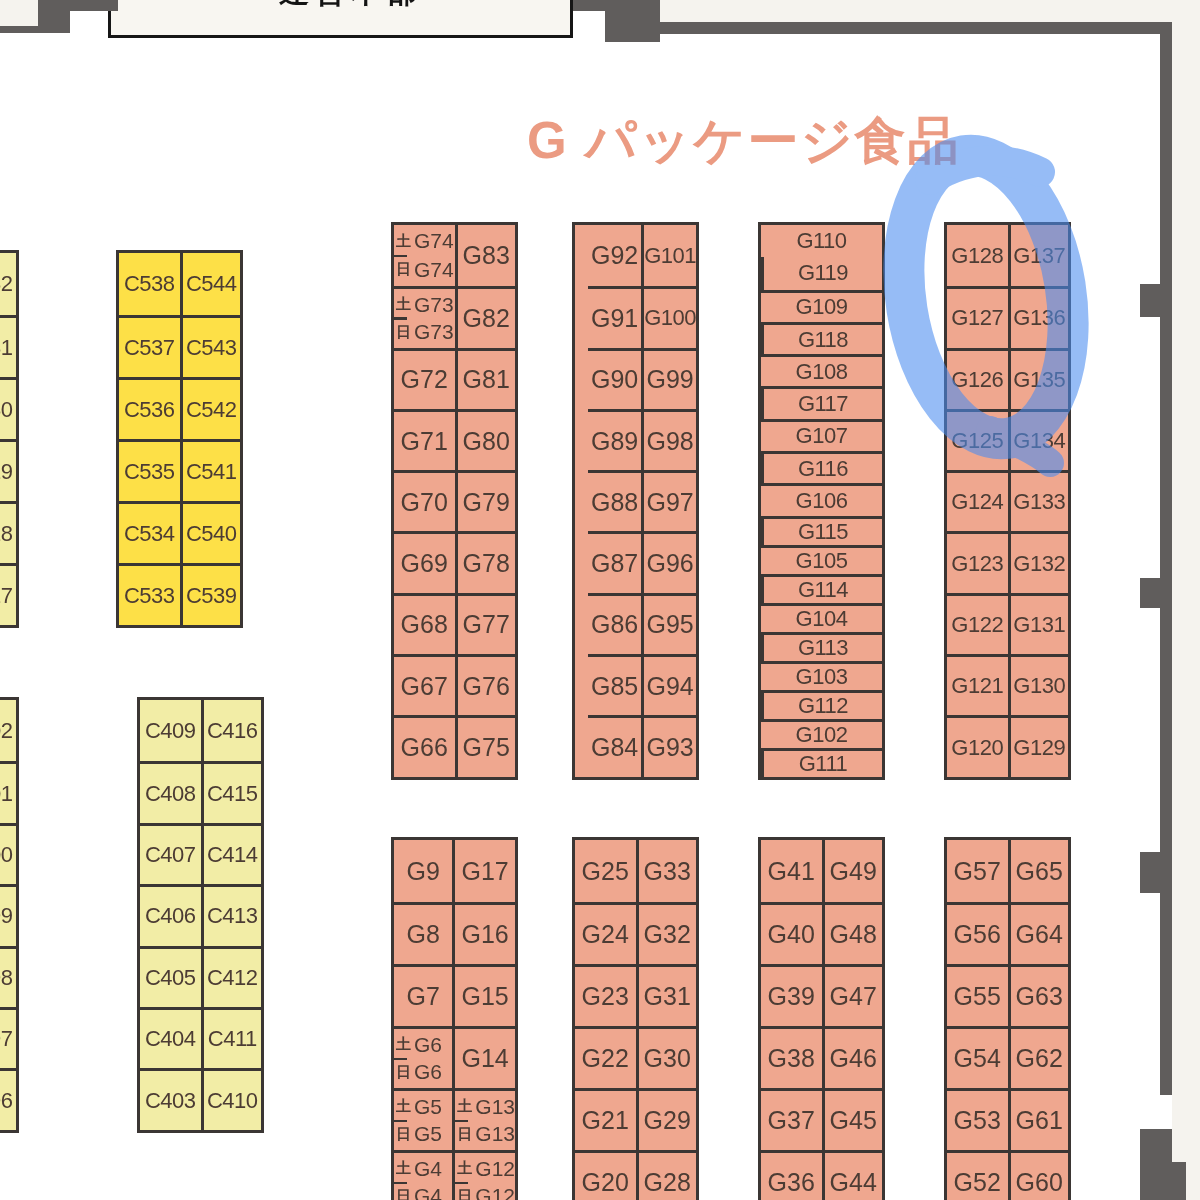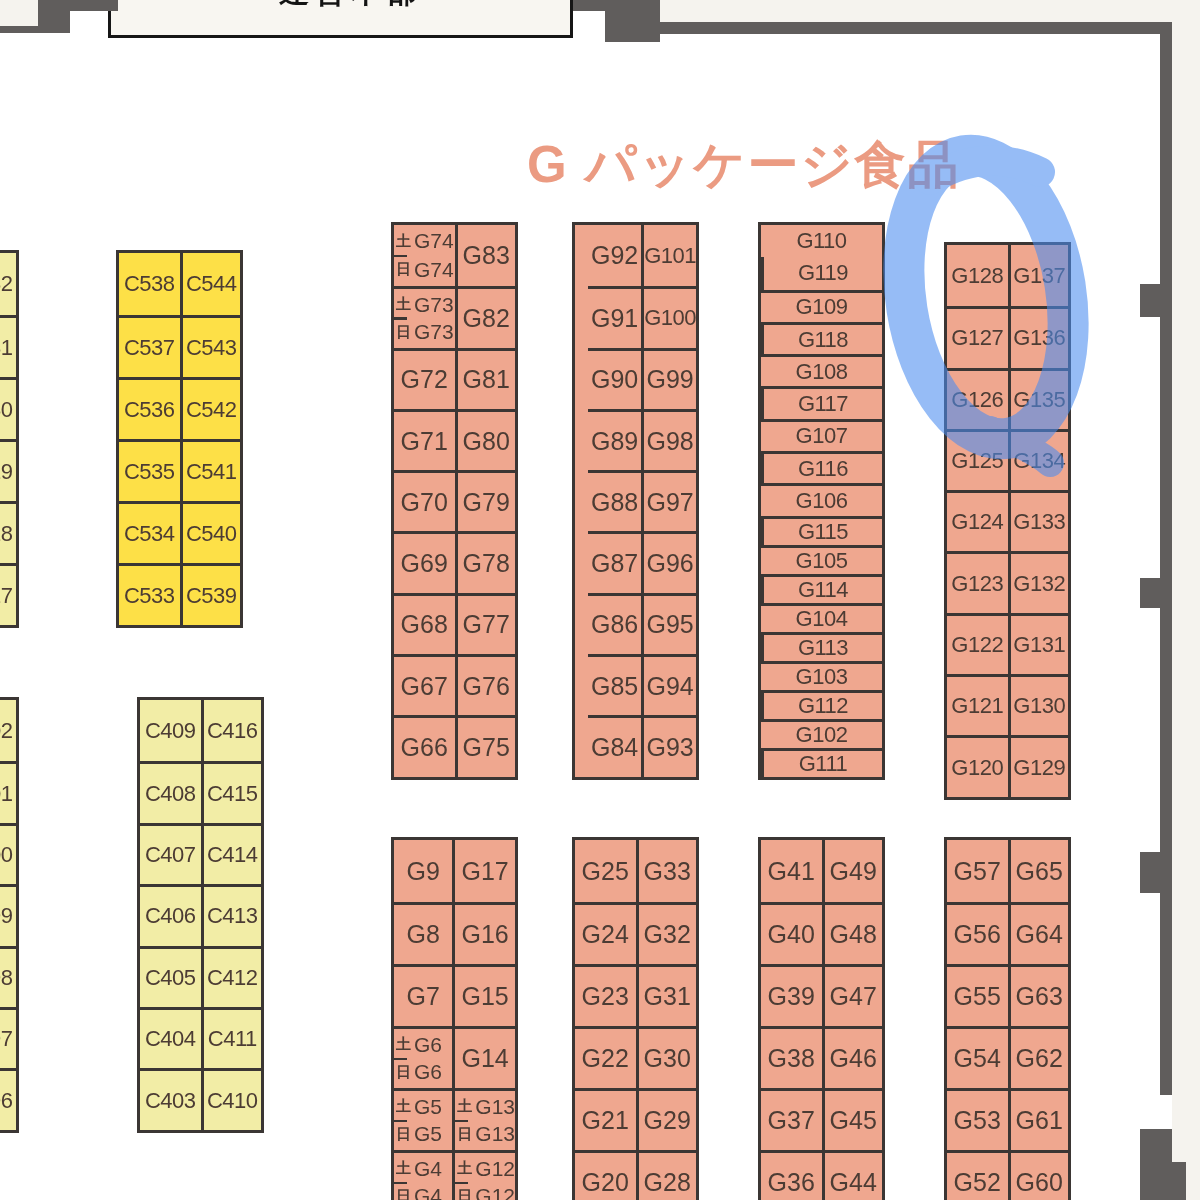--- a/index.html
+++ b/index.html
@@ -64,21 +64,21 @@
     <div class="wall" style="left: 605px; top: 0px; width: 55px; height: 42px; background: rgb(96, 93, 92);"></div>
     <div class="wall" style="left: 650px; top: 22px; width: 522px; height: 12px; background: rgb(96, 93, 92);"></div>
     <div class="wall" style="left: 1160px; top: 22px; width: 12px; height: 1073px; background: rgb(96, 93, 92);"></div>
     <div class="wall" style="left: 1140px; top: 284px; width: 22px; height: 33px; background: rgb(96, 93, 92);"></div>
     <div class="wall" style="left: 1140px; top: 578px; width: 22px; height: 30px; background: rgb(96, 93, 92);"></div>
     <div class="wall" style="left: 1140px; top: 852px; width: 22px; height: 41px; background: rgb(96, 93, 92);"></div>
     <div class="wall" style="left: 1140px; top: 1129px; width: 32px; height: 71px; background: rgb(96, 93, 92);"></div>
     <div class="wall" style="left: 1170px; top: 1162px; width: 16px; height: 38px; background: rgb(96, 93, 92);"></div>
   </div>
 
-<div class="title" style="color: rgb(235, 155, 130); margin-top: 24px;">G パッケージ食品</div>
+<div class="title" style="color: rgb(235, 155, 130);">G パッケージ食品</div>
 
 <div id="booths">
     <div class="block" style="left: -48px; top: 250px; width: 66.5px; height: 378px; grid-template-columns: repeat(1, 1fr); grid-template-rows: repeat(6, 1fr); background: rgb(242, 237, 166); border-color: rgb(59, 54, 52);">
       <div class="cell c4 rightpad">
         <span>C532</span>
       </div>
       <div class="cell bt c4 rightpad">
         <span>C531</span>
       </div>
       <div class="cell bt c4 rightpad">
@@ -376,21 +376,21 @@
       <div class="cell bl bt c4">
         <span>G112</span>
       </div>
       <div class="cell bt c4">
         <span>G102</span>
       </div>
       <div class="cell bl bt c4">
         <span>G111</span>
       </div>
     </div>
-    <div class="block" style="left: 944px; top: 222px; width: 127px; height: 557.7px; grid-template-columns: repeat(2, 1fr); grid-template-rows: repeat(9, 1fr); background: rgb(239, 167, 143); border-color: rgb(59, 54, 52); margin-top: 20px;">
+    <div class="block" style="left: 944px; top: 222px; width: 127px; height: 557.7px; grid-template-columns: repeat(2, 1fr); grid-template-rows: repeat(9, 1fr); background: rgb(239, 167, 143); border-color: rgb(59, 54, 52);">
       <div class="cell c4">
         <span>G128</span>
       </div>
       <div class="cell bl c4">
         <span>G137</span>
       </div>
       <div class="cell bt c4">
         <span>G127</span>
       </div>
       <div class="cell bl bt c4">

